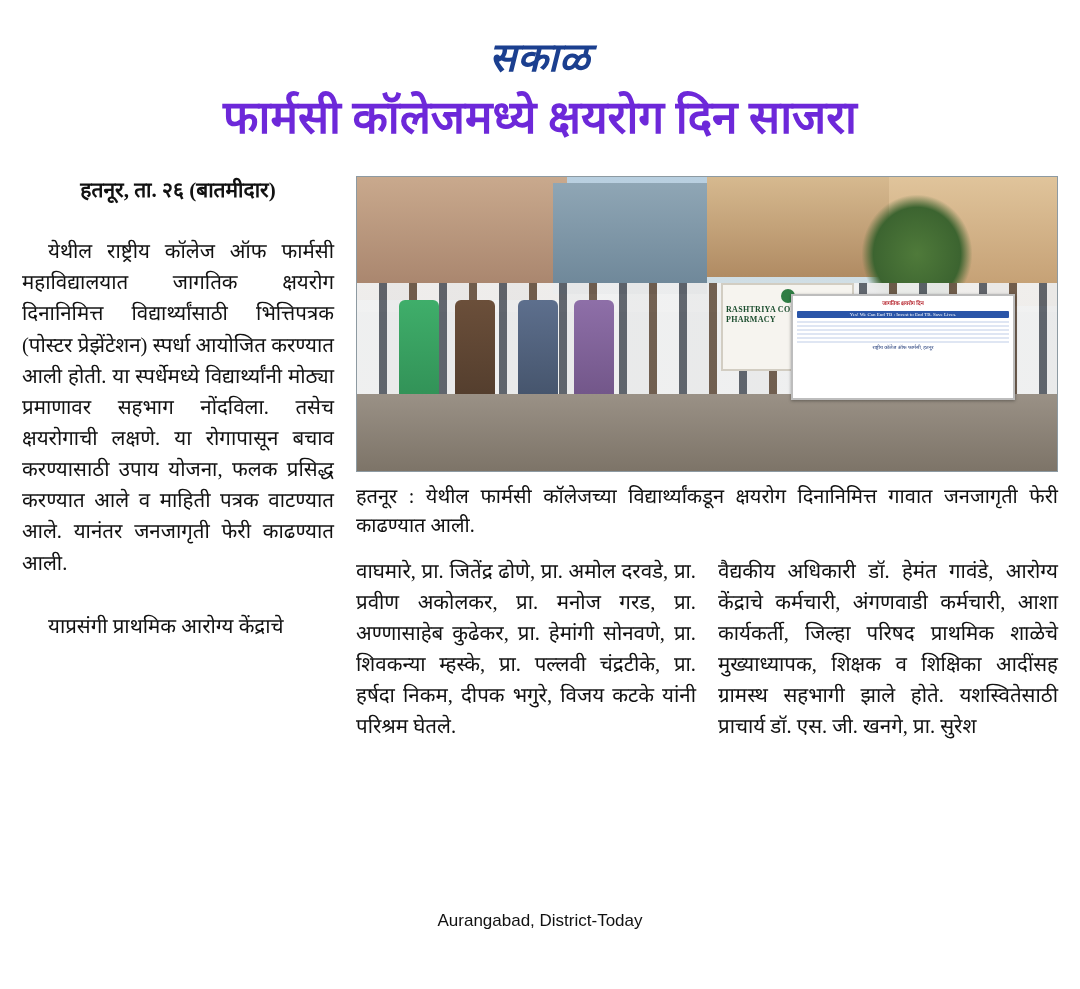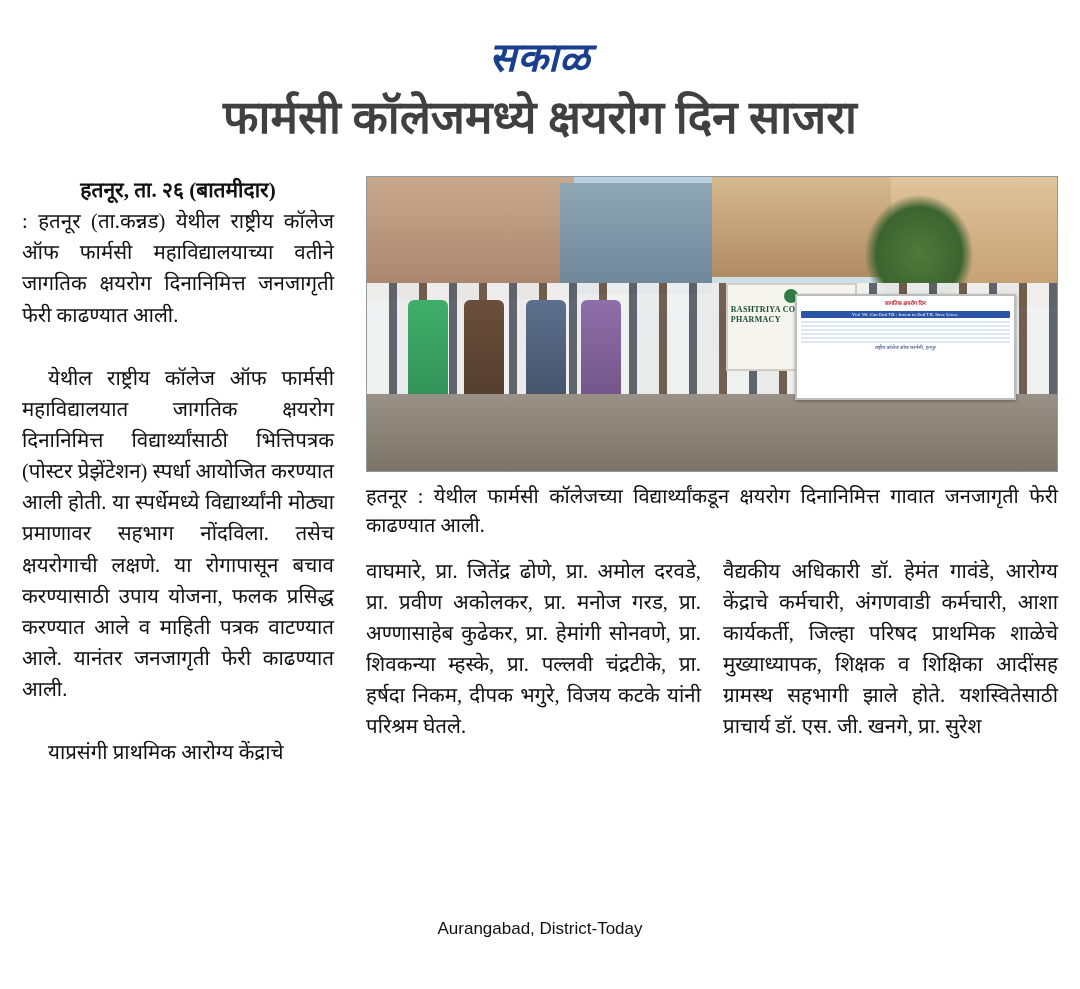--- a/index.html
+++ b/index.html
@@ -41,29 +41,29 @@
   }
 
   
   .headline {
     text-align: center;
     font-size: 46px;
     font-weight: 700;
     line-height: 1.15;
     margin-top: 26px;
     letter-spacing: 0px;
-    color: #404040;
+    color: #6d28d9;
     padding: 0 8px;
   }
 
   
   .content {
     margin-top: 26px;
     display: flex;
-    gap: 32px;
+    gap: 22px;
     align-items: flex-start;
   }
   .col {
     box-sizing: border-box;
   }
   .col-left {
     width: 312px;
     flex: 0 0 312px;
   }
   .col-right {
@@ -221,21 +221,21 @@
   }
   .bottom-cols .bcol {
     flex: 1 1 0;
   }
 
   
   .footer {
     position: absolute;
     left: 0;
     right: 0;
-    bottom: 48px;
+    bottom: 56px;
     text-align: center;
     font-family: "Liberation Sans", sans-serif;
     font-size: 17px;
     line-height: 1.35;
     color: #111;
   }
 </style>
 </head>
 <body>
 
@@ -244,21 +244,20 @@
   <div class="masthead">
     <div class="masthead-logo">सकाळ</div>
   </div>
 
   <h1 class="headline">फार्मसी कॉलेजमध्ये क्षयरोग दिन साजरा</h1>
 
   <div class="content">
 
     <div class="col col-left">
       <div class="dateline">हतनूर, ता. २६ (बातमीदार)</div>
-      <p class="body-text">: हतनूर (ता.कन्नड) येथील राष्ट्रीय कॉलेज ऑफ फार्मसी महाविद्यालयाच्या वतीने जागतिक क्षयरोग दिनानिमित्त जनजागृती फेरी काढण्यात आली.</p>
       <p class="body-text indent">येथील राष्ट्रीय कॉलेज ऑफ फार्मसी महाविद्यालयात जागतिक क्षयरोग दिनानिमित्त विद्यार्थ्यांसाठी भित्तिपत्रक (पोस्टर प्रेझेंटेशन) स्पर्धा आयोजित करण्यात आली होती. या स्पर्धेमध्ये विद्यार्थ्यांनी मोठ्या प्रमाणावर सहभाग नोंदविला. तसेच क्षयरोगाची लक्षणे. या रोगापासून बचाव करण्यासाठी उपाय योजना, फलक प्रसिद्ध करण्यात आले व माहिती पत्रक वाटण्यात आले. यानंतर जनजागृती फेरी काढण्यात आली.</p>
       <p class="body-text indent">याप्रसंगी प्राथमिक आरोग्य केंद्राचे</p>
     </div>
 
     <div class="col col-right">
 
       <div class="photo-wrap">
         <div class="photo">
           <div class="ph-sky"></div>
           <div class="ph-bldg1"></div>

